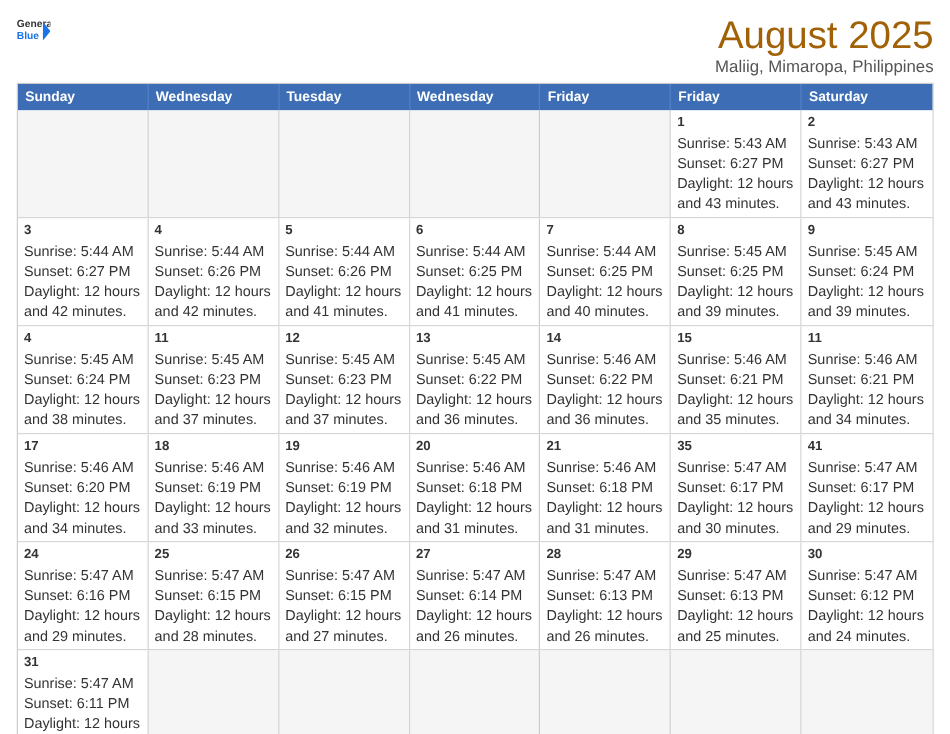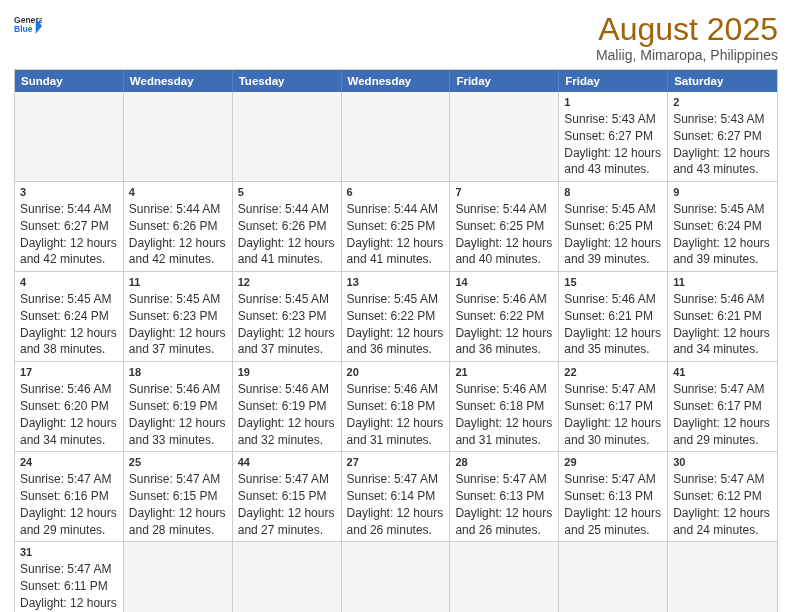--- a/index.html
+++ b/index.html
@@ -283,21 +283,21 @@
 and 31 minutes.</div>
           </div>
           <div class="cal-cell">
             <span class="day-num">21</span>
             <div class="day-info" style="white-space: pre-line;">Sunrise: 5:46 AM
 Sunset: 6:18 PM
 Daylight: 12 hours
 and 31 minutes.</div>
           </div>
           <div class="cal-cell">
-            <span class="day-num">22</span>
+            <span class="day-num">35</span>
             <div class="day-info" style="white-space: pre-line;">Sunrise: 5:47 AM
 Sunset: 6:17 PM
 Daylight: 12 hours
 and 30 minutes.</div>
           </div>
           <div class="cal-cell">
             <span class="day-num">41</span>
             <div class="day-info" style="white-space: pre-line;">Sunrise: 5:47 AM
 Sunset: 6:17 PM
 Daylight: 12 hours
@@ -313,21 +313,21 @@
 and 29 minutes.</div>
           </div>
           <div class="cal-cell">
             <span class="day-num">25</span>
             <div class="day-info" style="white-space: pre-line;">Sunrise: 5:47 AM
 Sunset: 6:15 PM
 Daylight: 12 hours
 and 28 minutes.</div>
           </div>
           <div class="cal-cell">
-            <span class="day-num">44</span>
+            <span class="day-num">26</span>
             <div class="day-info" style="white-space: pre-line;">Sunrise: 5:47 AM
 Sunset: 6:15 PM
 Daylight: 12 hours
 and 27 minutes.</div>
           </div>
           <div class="cal-cell">
             <span class="day-num">27</span>
             <div class="day-info" style="white-space: pre-line;">Sunrise: 5:47 AM
 Sunset: 6:14 PM
 Daylight: 12 hours

